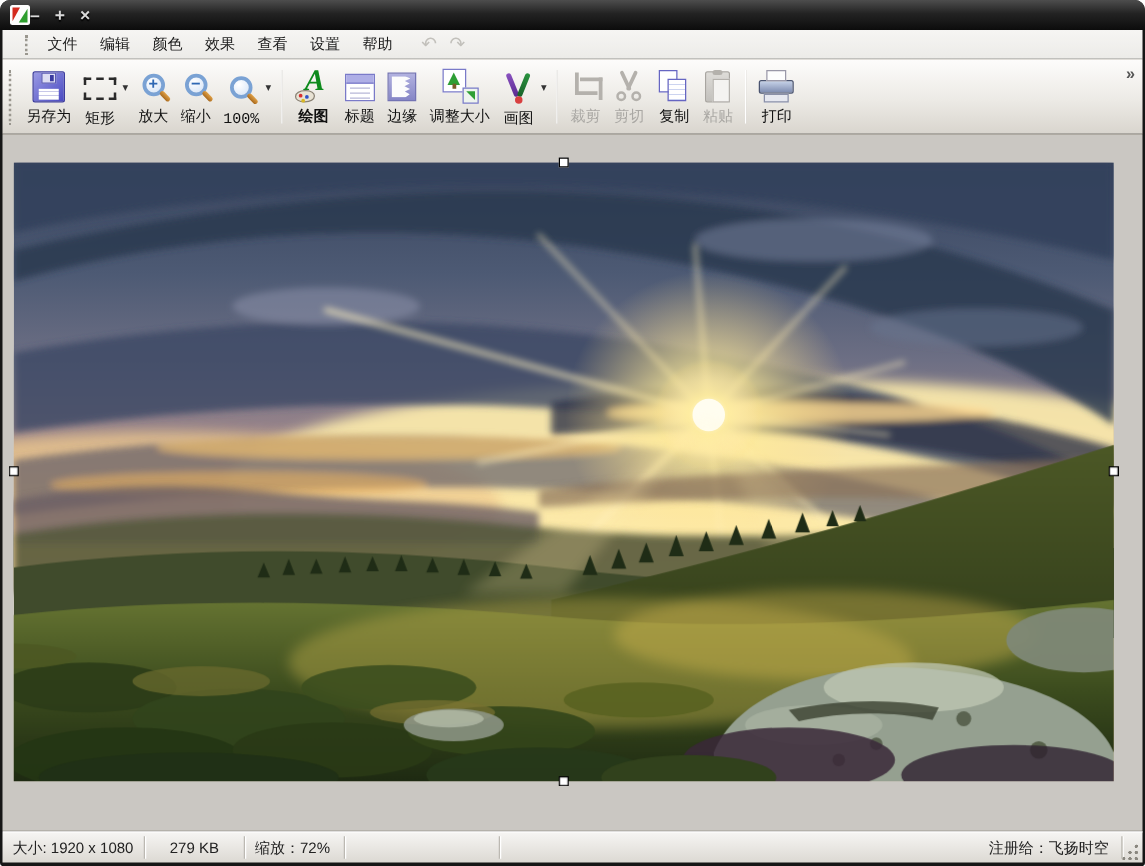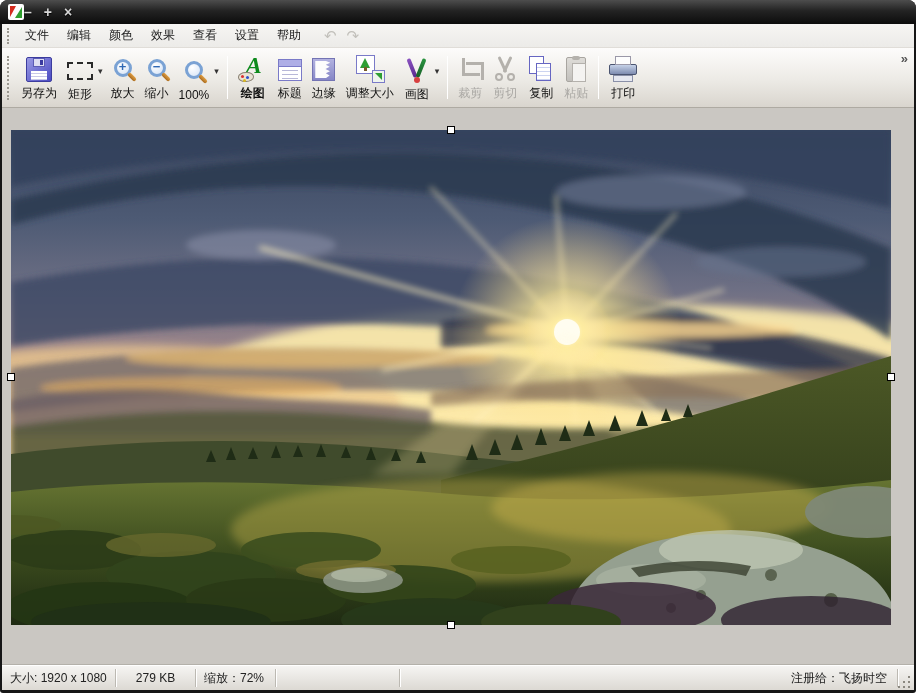--- a/index.html
+++ b/index.html
@@ -13,33 +13,33 @@
   .app-icon .tri-red { position:absolute; left:2px; top:2px; width:0; height:0;
                        border-left:6px solid #d42a1e; border-bottom:11px solid transparent; border-top:0 solid transparent; }
   .app-icon .tri-green { position:absolute; right:2px; bottom:2px; width:0; height:0;
                          border-right:7px solid #2f9e2f; border-top:11px solid transparent; }
   .title-text { flex:1; text-align:center; font-size:12px; font-weight:bold; letter-spacing:.3px;
                 text-shadow:0 1px 1px #000; }
   .win-controls { display:flex; gap:12px; align-items:center; }
   .win-btn { color:#d8d8d8; font-size:14px; font-weight:bold; line-height:14px; cursor:default; text-shadow:0 1px 1px #000; }
   
   .menubar { height:24px; flex:0 0 24px; background:linear-gradient(#f6f5f3,#ecebe8); border-bottom:1px solid #e0ddd8;
-             display:flex; align-items:center; padding:0 4px; }
+             display:flex; align-items:center; padding:0 17px; }
   .grip { width:5px; height:16px; margin:0 4px 0 1px; border-left:2px dotted #9a978f; }
   .menu-item { font-size:12px; color:#1a1a1a; padding:3px 9px; border-radius:2px; }
   .hist-icons { display:flex; gap:10px; margin-left:14px; }
   .hist { font-size:15px; color:#c2c0bb; line-height:14px; }
   
   .toolbar { height:60px; flex:0 0 60px; background:linear-gradient(#fdfcfb,#eceae5 55%,#d9d5ce);
              border-bottom:1px solid #aeaaa2; display:flex; align-items:stretch; padding:2px 2px 2px 4px; position:relative; }
   .toolbar .grip { height:44px; align-self:center; }
   .tb-btn { display:flex; flex-direction:column; align-items:center; justify-content:flex-start;
             padding:3px 5px 2px; margin:1px 0; border-radius:3px; position:relative; }
   .tb-wrap { display:flex; align-items:center; }
-  .tb-label { font-size:12px; color:#111; white-space:nowrap; margin-top:1px; }
+  .tb-label { font-size:12px; color:#111; white-space:nowrap; margin-top:1px;font-family:Liberation Mono, monospace; }
   .tb-btn.bold .tb-label { font-weight:bold; }
   .tb-btn.disabled .tb-label { color:#aaa8a4; }
   .dd { font-size:9px; color:#333; align-self:center; margin:0 3px 14px 0; }
   .tb-sep { width:1px; background:#b8b4ac; border-right:1px solid #fff; margin:6px 5px; }
   .tb-overflow { position:absolute; right:6px; top:3px; font-size:13px; font-weight:bold; color:#555; }
   .tb-ic { height:32px; display:flex; align-items:center; justify-content:center; width:100%; }
   
   .ic { position:relative; display:block; }
   .ic-save { width:26px; height:25px; background:linear-gradient(135deg,#9a9ae4,#4a4ac2); border:1px solid #3c3c9e; border-radius:2px; }
   .ic-save .fd-shutter { position:absolute; top:0; left:6px; width:12px; height:9px; background:#ddddf2; border:1px solid #5b5bb4; }

